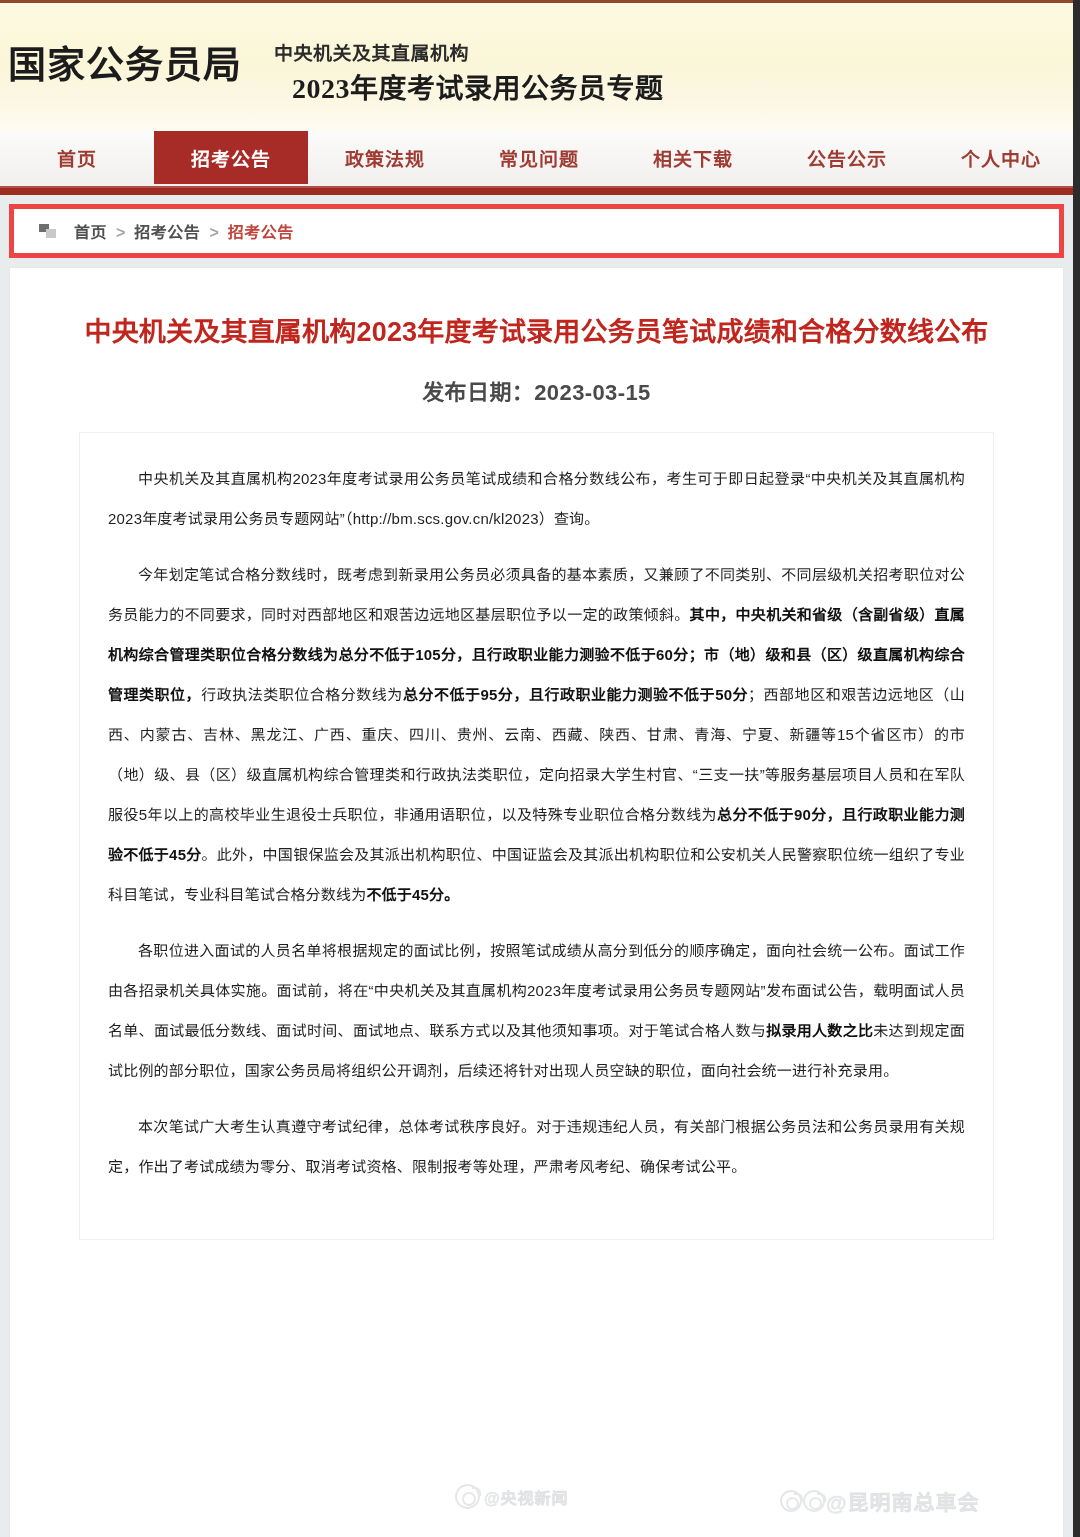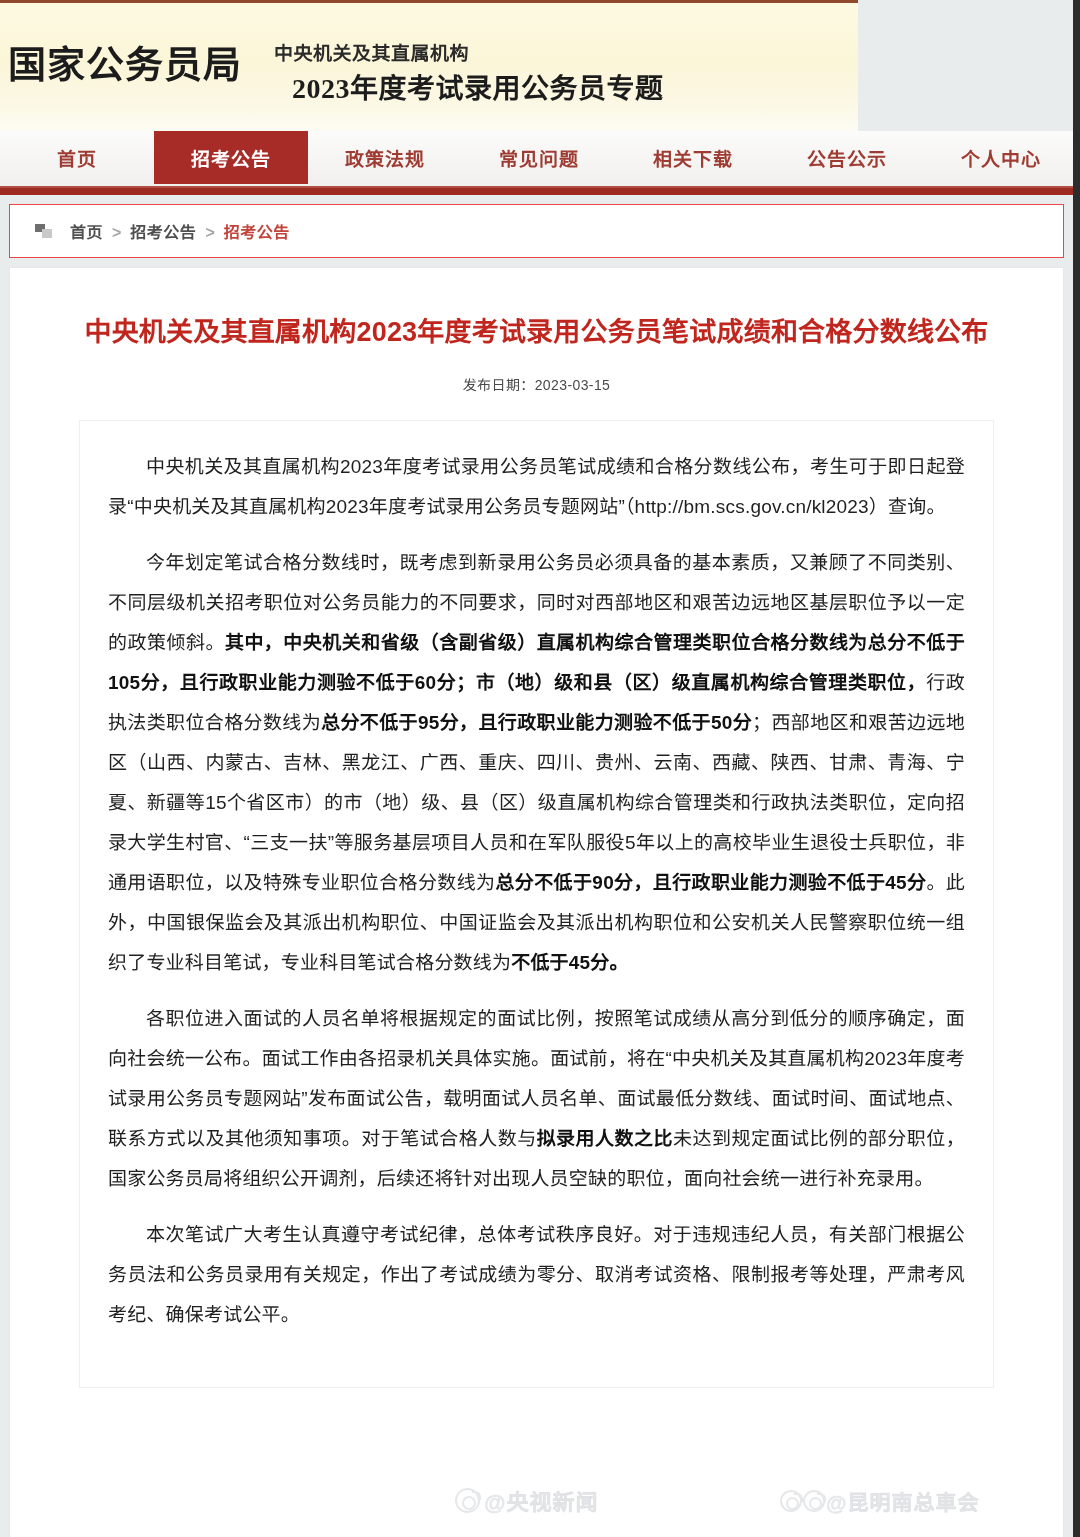--- a/index.html
+++ b/index.html
@@ -26,21 +26,21 @@
     position: absolute;
     top: 0; right: 0;
     width: 7px;
     height: 1537px;
     background: #2c2c2c;
   }
 
   
   .site-header {
     position: relative;
-    width: 858px;
+    width: 1073px;
     height: 131px;
     background: linear-gradient(180deg, #fdfae2 0%, #fbf6d8 45%, #fbf7e3 75%, #fdfcf3 100%);
     border-top: 3px solid #8f4a2e;
     overflow: hidden;
   }
   .brand-row {
     position: absolute;
     left: 8px;
     top: 36px;
     display: flex;
@@ -130,21 +130,21 @@
   
   .crumb-outer {
     width: 1073px;
     padding: 9px 0 9px 0;
     background: #e9ecec;
   }
   .crumb-bar {
     margin: 0 9px;
     height: 54px;
     background: #ffffff;
-    border: 1px solid #ef4444;
+    border: 5px solid #ef4444;
     display: flex;
     align-items: center;
     padding-left: 25px;
     font-size: 16px;
   }
   .crumb-icon {
     width: 17px;
     height: 14px;
     margin-right: 18px;
     position: relative;
@@ -196,34 +196,35 @@
     text-align: center;
     font-size: 27px;
     font-weight: 700;
     color: #c0261d;
     letter-spacing: 0.2px;
     line-height: 40px;
     padding: 0 24px;
   }
   .article-date {
     text-align: center;
-    font-size: 14px;
+    font-size: 22px;
     color: #4a4a4a;
     margin-top: 22px;
     letter-spacing: 0.4px;
+    font-weight: bold;
   }
 
   .article-body {
     margin: 26px 69px 0 69px;
     border: 1px solid #efefef;
     padding: 26px 28px 40px 28px;
     background: #fff;
   }
   .para {
-    font-size: 19px;
+    font-size: 15px;
     line-height: 40px;
     color: #1f1f1f;
     text-align: justify;
     text-indent: 2em;
     letter-spacing: 0.2px;
     margin-bottom: 16px;
   }
   .para:last-child { margin-bottom: 12px; }
   .para b { font-weight: 700; color: #111; }
 
@@ -260,21 +261,21 @@
     position: absolute;
     right: -3px; top: 1px;
     width: 7px; height: 7px;
     border-top: 2px solid #d3d5d8;
     border-right: 2px solid #d3d5d8;
     border-radius: 0 6px 0 0;
   }
   .wm-logo.small { width: 22px; height: 22px; margin-right: 1px; }
   .wm-logo.small::before { left: 4px; top: 5px; width: 9px; height: 9px; }
   .wm-text {
-    font-size: 22px;
+    font-size: 16px;
     font-weight: 700;
     color: #d7d9dc;
     letter-spacing: 1px;
     -webkit-text-stroke: 0.5px #c9ccd0;
     white-space: nowrap;
   }
   .wm-right .wm-text { font-size: 21px; }
 </style>
 </head>
 <body>

